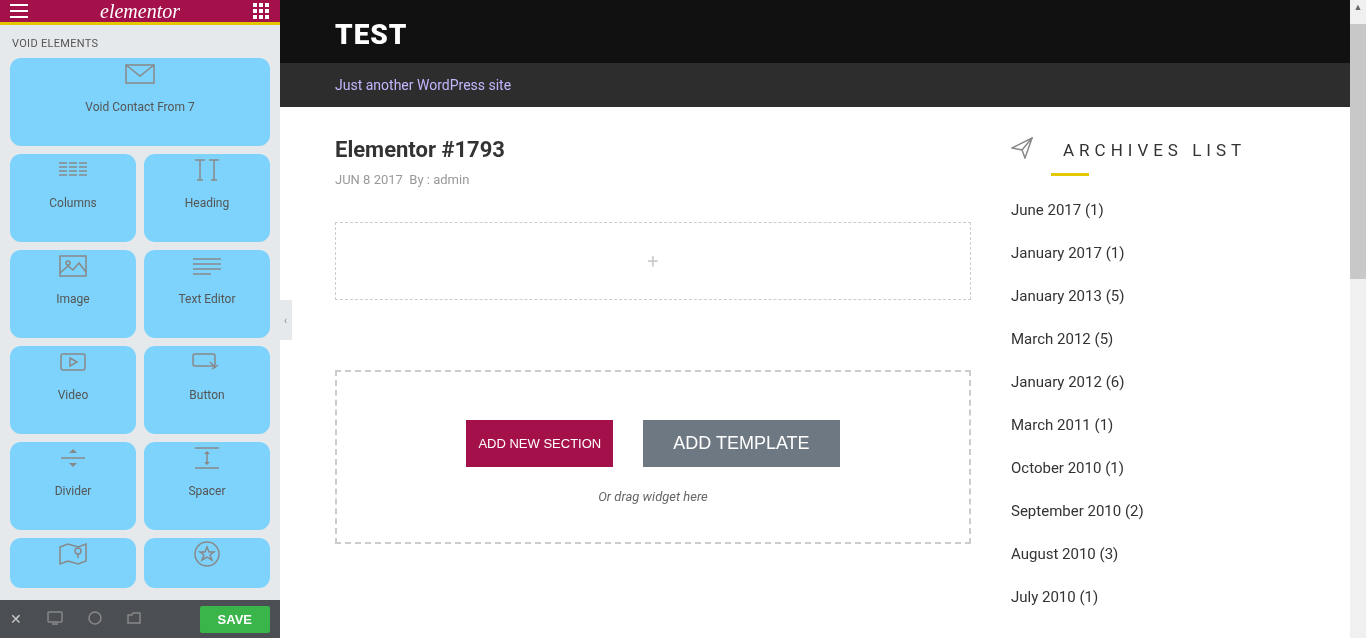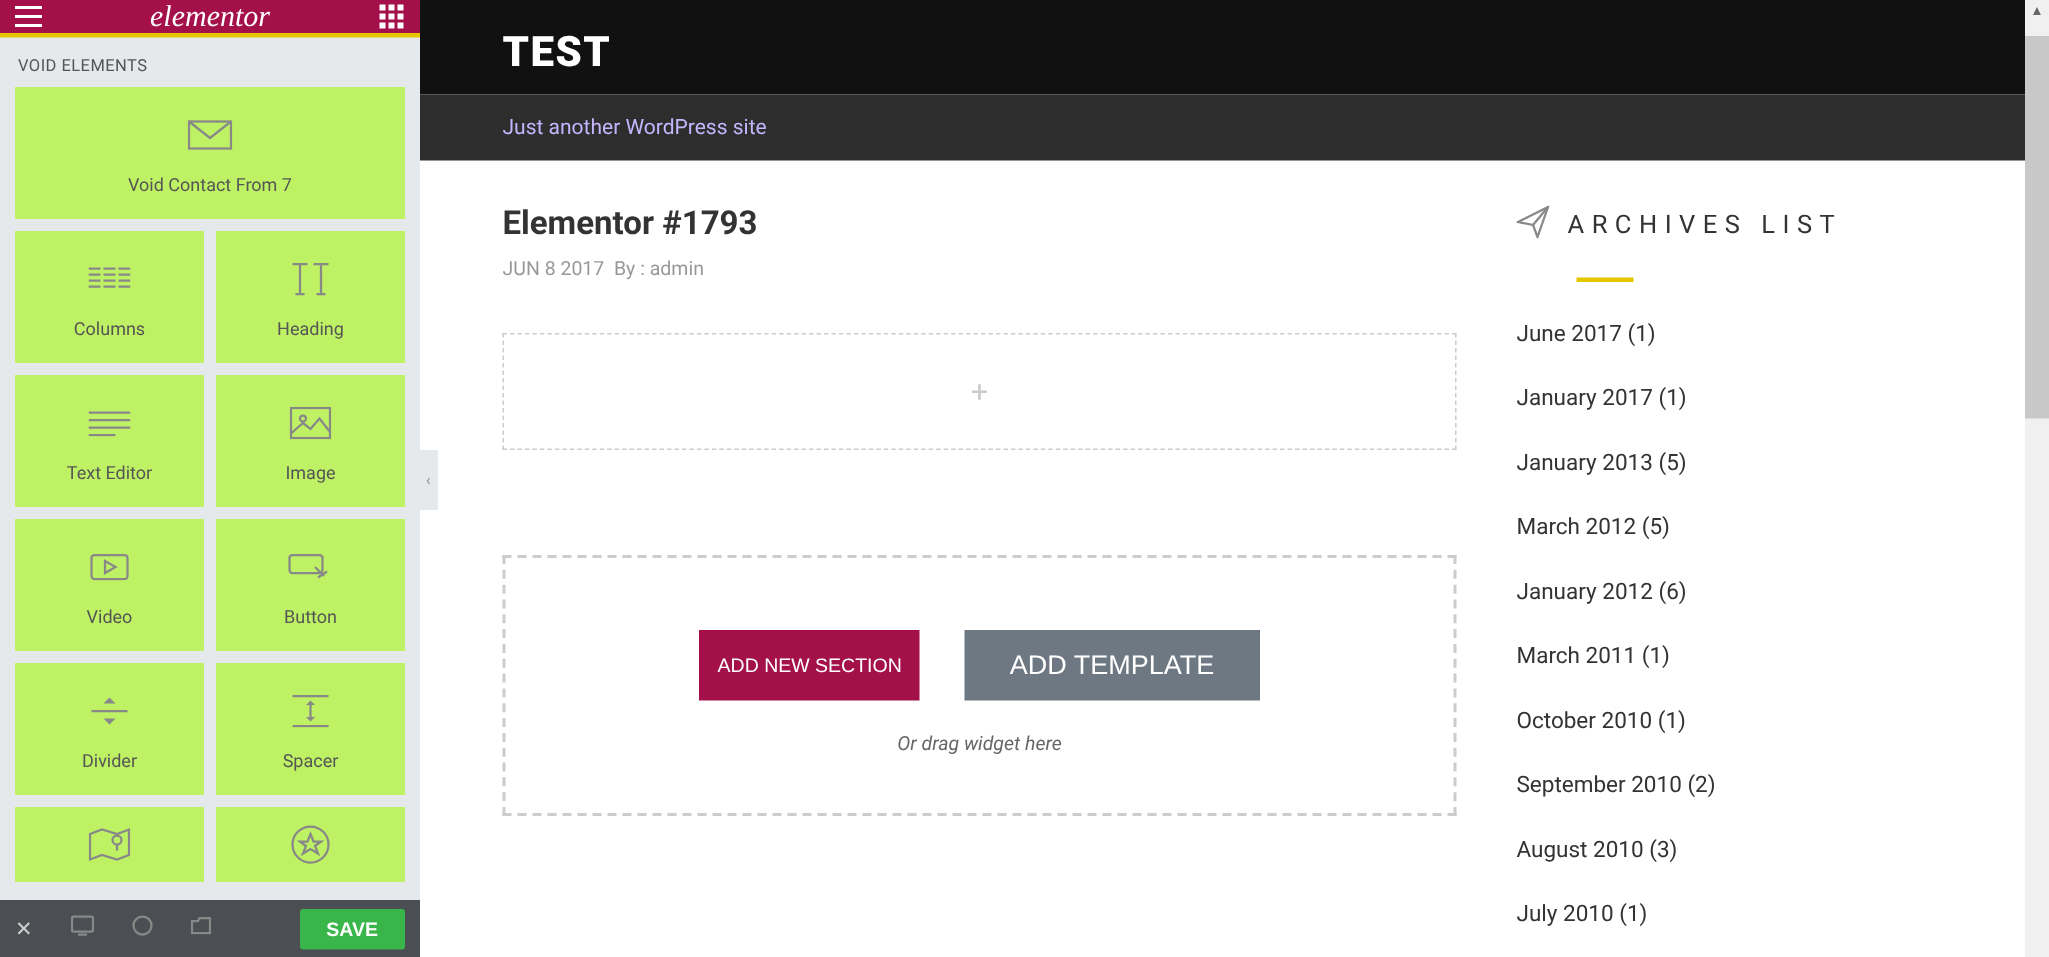--- a/index.html
+++ b/index.html
@@ -12,21 +12,21 @@
     .menu-btn { width: 38px; height: 38px; display: flex; align-items: center; justify-content: center; cursor: pointer; }
     .menu-icon { width: 18px; height: 14px; display: flex; flex-direction: column; justify-content: space-between; }
     .menu-icon span { height: 2px; background: #fff; }
     .logo { color: #fff; font-family: cursive; font-size: 20px; font-style: italic; }
     .grid-btn { width: 38px; height: 38px; display: flex; align-items: center; justify-content: center; cursor: pointer; }
     .grid-icon { display: grid; grid-template-columns: repeat(3, 4px); grid-template-rows: repeat(3, 4px); gap: 2px; }
     .grid-icon span { background: #fff; }
     
     .section-title { font-size: 11px; color: #555; padding: 15px 12px 8px; letter-spacing: 0.3px; }
     .elements-grid { display: grid; grid-template-columns: 1fr 1fr; gap: 8px; padding: 0 10px; }
-    .element-card { background: #bef264; border-radius: 0; display: flex; flex-direction: column; align-items: center; justify-content: center; height: 88px; cursor: pointer; }
+    .element-card { background: #7dd3fc; border-radius: 11px; display: flex; flex-direction: column; align-items: center; justify-content: flex-start; height: 88px; cursor: pointer; }
     .element-card.full { grid-column: 1 / -1; }
     .element-icon { height: 32px; display: flex; align-items: center; justify-content: center; color: #888; margin-bottom: 10px; }
     .element-label { font-size: 12px; color: #555; }
     
     .sidebar-footer { margin-top: auto; background: #4b4f53; height: 38px; display: flex; align-items: center; justify-content: space-between; padding: 0 10px; }
     .footer-icons { display: flex; gap: 25px; align-items: center; }
     .footer-icon { color: #ccc; font-size: 14px; cursor: pointer; }
     .save-btn { background: #39b54a; color: #fff; border: none; padding: 6px 18px; font-size: 13px; font-weight: bold; cursor: pointer; border-radius: 2px; }
     
     
@@ -44,21 +44,21 @@
     
     .empty-section { border: 1px dashed #ccc; height: 78px; display: flex; align-items: center; justify-content: center; margin-bottom: 70px; }
     .plus-dim { color: #ccc; font-size: 20px; }
     .dropzone { border: 2px dashed #ccc; padding: 48px 20px 38px; text-align: center; }
     .dropzone-buttons { display: flex; gap: 30px; justify-content: center; margin-bottom: 22px; }
     .btn-primary { background: #a4114a; color: #fff; border: none; padding: 13px 12px; font-size: 13px; font-weight: 500; cursor: pointer; }
     .btn-secondary { background: #6d7882; color: #fff; border: none; padding: 13px 30px; font-size: 18px; font-weight: 500; cursor: pointer; }
     .dropzone-hint { font-style: italic; font-size: 13px; color: #666; }
     
     .widget-sidebar { width: 300px; }
-    .widget-title { display: flex; align-items: center; gap: 12px; margin-bottom: 22px; }
+    .widget-title { display: flex; align-items: center; gap: 30px; margin-bottom: 10px; }
     .widget-title-text { font-size: 17px; letter-spacing: 5px; color: #333; font-weight: 400; }
     .widget-underline { width: 38px; height: 3px; background: #e5c700; margin-bottom: 25px; margin-left: 40px; }
     .archives-list { list-style: none; }
     .archives-list li { font-size: 15px; color: #333; margin-bottom: 25px; cursor: pointer; }
     .archives-list li .count { color: #333; }
     
     .scrollbar-right { position: absolute; right: 0; top: 0; bottom: 0; width: 16px; background: #f0f0f0; }
     .scroll-thumb { background: #c8c8c8; width: 100%; height: 40%; margin-top: 10px; }
     .scroll-arrow { height: 14px; display: flex; align-items: center; justify-content: center; font-size: 9px; color: #666; background:#f0f0f0; }
     
@@ -130,38 +130,38 @@
             <line x1="4" y1="22" x2="10" y2="22"></line>
             <line x1="16" y1="2" x2="26" y2="2"></line>
             <line x1="21" y1="2" x2="21" y2="22"></line>
             <line x1="18" y1="22" x2="24" y2="22"></line>
           </svg>
       </div>
       <div class="element-label">Heading</div>
     </div>
     <div class="element-card">
       <div class="element-icon">
+        <svg width="28" height="22" viewBox="0 0 28 22">
+            <rect x="1" y="1" width="26" height="20"></rect>
+            <circle cx="9" cy="8" r="2"></circle>
+            <path d="M1 18 L9 11 L14 15 L20 8 L27 17"></path>
+          </svg>
+      </div>
+      <div class="element-label">Image</div>
+    </div>
+    <div class="element-card">
+      <div class="element-icon">
         <svg width="28" height="18" viewBox="0 0 28 18">
             <line x1="0" y1="2" x2="28" y2="2"></line>
             <line x1="0" y1="7" x2="28" y2="7"></line>
             <line x1="0" y1="12" x2="28" y2="12"></line>
             <line x1="0" y1="17" x2="18" y2="17"></line>
           </svg>
       </div>
       <div class="element-label">Text Editor</div>
-    </div>
-    <div class="element-card">
-      <div class="element-icon">
-        <svg width="28" height="22" viewBox="0 0 28 22">
-            <rect x="1" y="1" width="26" height="20"></rect>
-            <circle cx="9" cy="8" r="2"></circle>
-            <path d="M1 18 L9 11 L14 15 L20 8 L27 17"></path>
-          </svg>
-      </div>
-      <div class="element-label">Image</div>
     </div>
     <div class="element-card">
       <div class="element-icon">
         <svg width="26" height="18" viewBox="0 0 26 18">
             <rect x="1" y="1" width="24" height="16" rx="2"></rect>
             <path d="M10 5 L17 9 L10 13 Z"></path>
           </svg>
       </div>
       <div class="element-label">Video</div>
     </div>

